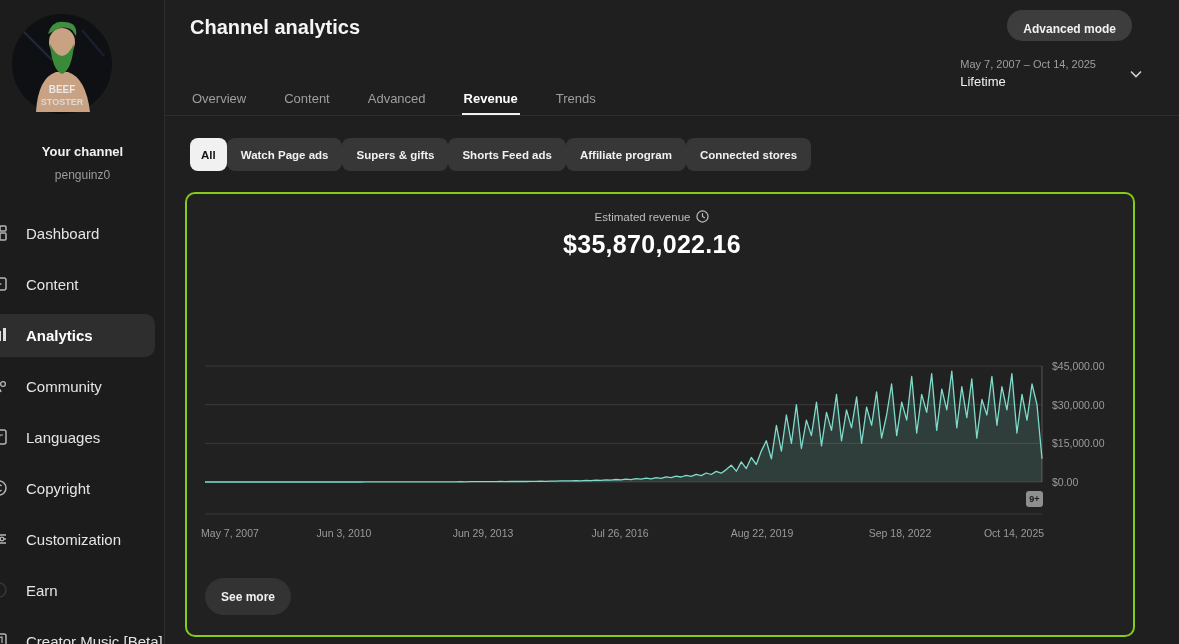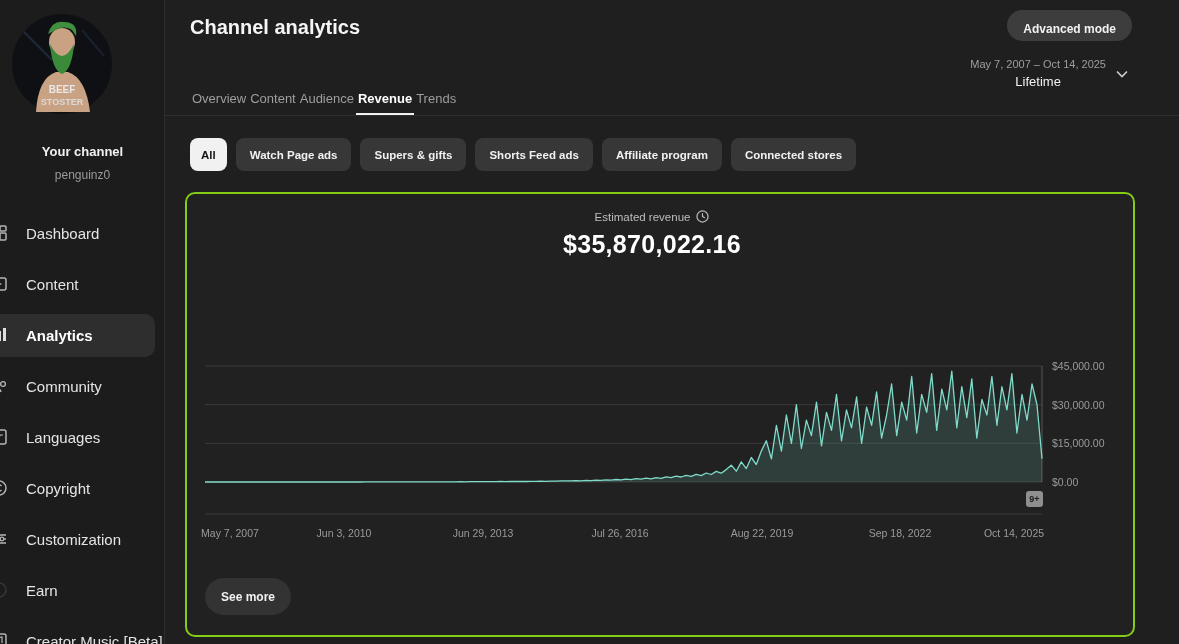--- a/index.html
+++ b/index.html
@@ -22,34 +22,34 @@
   .nav-item.active { color:#ffffff; font-weight:700; }
   .nav-item.active::before { content:""; position:absolute; left:-10px; right:10px; top:4px; bottom:4px;
     background:#2e2e2e; border-radius:10px; z-index:0; }
   .nav-item > * { position:relative; z-index:1; }
 
   
   .page-title { position:absolute; left:190px; top:16px; font-size:20px; font-weight:700; color:#f5f5f5; }
   .adv-btn { position:absolute; right:47px; top:10px; height:31px; padding:12px 16px;
     background:#3d3d3d; border:none; border-radius:16px; color:#f1f1f1;
     font-size:12px; font-weight:700; font-family:inherit; cursor:pointer; }
-  .range-block { position:absolute; right:49px; top:58px; display:flex; align-items:center; gap:8px; cursor:pointer;text-align:center; }
+  .range-block { position:absolute; right:35px; top:58px; display:flex; align-items:center; gap:32px; cursor:pointer; }
   .range-dates { font-size:11px; color:#9e9e9e; }
   .range-period { font-size:13px; color:#f1f1f1; margin-top:4px; }
 
   
-  .tabs { position:absolute; left:190px; top:80px; display:flex; height:36px; }
+  .tabs { position:absolute; left:190px; top:80px; display:flex; gap:34px; height:36px; }
   .tab { position:relative; display:flex; align-items:center; font-size:13px; font-weight:500;
     color:#9e9e9e; cursor:pointer; padding:0 2px; }
   .tab.active { color:#ffffff; font-weight:700; }
   .tab.active::after { content:""; position:absolute; left:0; right:0; bottom:0; height:3px; background:#f1f1f1; }
   .tabs-divider { position:absolute; left:165px; right:0; top:115px; height:1px; background:#2e2e2e; }
 
   
-  .chips { position:absolute; left:190px; top:138px; display:flex; gap:9px; }
+  .chips { position:absolute; left:190px; top:138px; display:flex; }
   .chip { height:33px; display:flex; align-items:center; padding:0 14px; border-radius:8px;
     background:#373737; color:#f1f1f1; font-size:11.5px; font-weight:700; cursor:pointer; white-space:nowrap; }
   .chip.active { background:#f1f1f1; color:#141414; padding:0 11px; }
 
   
   .card { position:absolute; left:185px; top:192px; width:950px; height:445px;
     background:#212121; border:2px solid #84cc16; border-radius:10px; }
   .metric-head { position:absolute; left:0; top:16px; width:930px; text-align:center;
     font-size:11.5px; font-weight:500; color:#bdbdbd; display:flex; justify-content:center; align-items:center; gap:6px; }
   .metric-value { position:absolute; left:0; top:36px; width:930px; text-align:center;
@@ -166,21 +166,21 @@
       <div class="range-period">Lifetime</div>
     </div>
     <svg width="16" height="16" viewBox="0 0 16 16">
       <path d="M3 5.5l5 5 5-5" fill="none" stroke="#cfcfcf" stroke-width="1.6"></path>
     </svg>
   </div>
 
   <div class="tabs">
     <div class="tab">Overview</div>
     <div class="tab">Content</div>
-    <div class="tab">Audience</div>
+    <div class="tab">Advanced</div>
     <div class="tab active">Revenue</div>
     <div class="tab">Trends</div>
   </div>
   <div class="tabs-divider"></div>
 
   <div class="chips">
     <div class="chip active">All</div>
     <div class="chip">Watch Page ads</div>
     <div class="chip">Supers &amp; gifts</div>
     <div class="chip">Shorts Feed ads</div>

